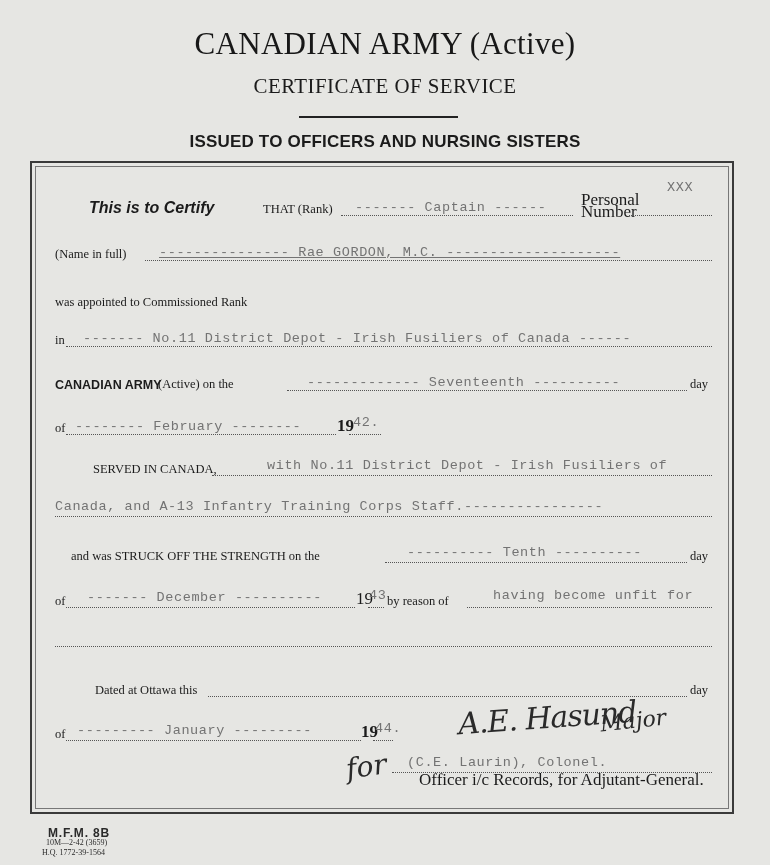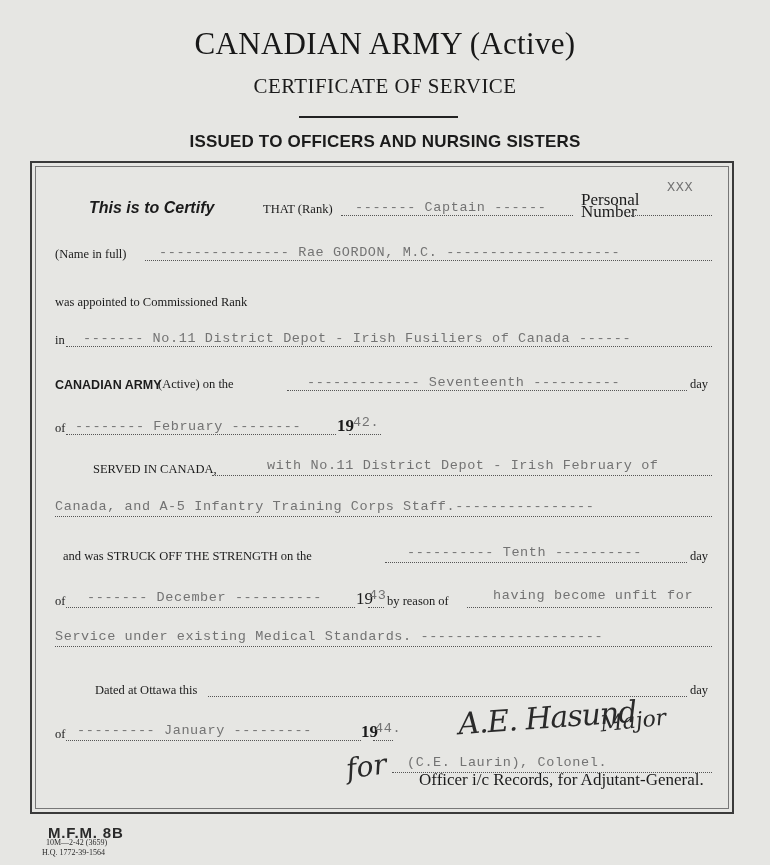--- a/index.html
+++ b/index.html
@@ -37,21 +37,21 @@
     color: #737373; font-size: 13.5px; letter-spacing: 0.6px;
   }
   .gothic { font-family: Liberation Sans, sans-serif; font-weight: bold; font-size: 16px; font-style: italic; }
   .sans-b { font-family: "Liberation Sans", sans-serif; font-weight: bold; font-size: 12.5px; }
   .small { font-size: 17px; }
   .sig {
     position: absolute; font-family: "DejaVu Serif", serif; font-style: italic;
     color: #2a2a2a;
   }
   .footer { position: absolute; left: 42px; top: 828px; font-size: 8px; line-height: 10px; color: #2a2a2a; }
-  .footer .code { font-family: "Liberation Sans", sans-serif; font-weight: bold; font-size: 15px; letter-spacing: 0.8px; }
+  .footer .code { font-family: "Liberation Sans", sans-serif; font-weight: bold; font-size: 12px; letter-spacing: 0.8px; }
 </style>
 </head>
 <body>
 
 <div class="hdr title">CANADIAN ARMY (Active)</div>
 <div class="hdr subtitle">CERTIFICATE OF SERVICE</div>
 <div class="rule"></div>
 <div class="hdr issued">ISSUED TO OFFICERS AND NURSING SISTERS</div>
 
 <div class="frame-outer"></div>
@@ -64,21 +64,21 @@
   <span class="typed" style="left:300px;">------- Captain ------</span>
   <span class="lbl small" style="left:526px; bottom:9px;">Personal</span>
   <span class="lbl small" style="left:526px; bottom:-3px;">Number</span>
   <span class="dots" style="left:574px; width:83px;"></span>
   <span class="typed" style="left:612px; bottom:24px;margin-top:36px;">XXX</span>
 </div>
 
 <div class="line" style="top:240px;">
   <span class="lbl" style="left:0;">(Name in full)</span>
   <span class="dots" style="left:90px; width:567px;"></span>
-  <span class="typed" style="left:104px;">--------------- Rae GORDON, M.C. --------------------</span>
+  <span class="typed" style="left:104px;text-decoration:underline;">--------------- Rae GORDON, M.C. --------------------</span>
 </div>
 
 <div class="line" style="top:288px;">
   <span class="lbl" style="left:0;">was appointed to Commissioned Rank</span>
 </div>
 
 <div class="line" style="top:326px;">
   <span class="lbl" style="left:0;">in</span>
   <span class="dots" style="left:11px; width:646px;"></span>
   <span class="typed" style="left:28px;">------- No.11 District Depot - Irish Fusiliers of Canada ------</span>
@@ -97,48 +97,47 @@
   <span class="dots" style="left:11px; width:270px;"></span>
   <span class="typed" style="left:20px;">-------- February --------</span>
   <span class="lbl small" style="left:282px; font-weight:bold;">19</span>
   <span class="dots" style="left:294px; width:32px;"></span>
   <span class="typed" style="left:298px; bottom:8px;">42.</span>
 </div>
 
 <div class="line" style="top:455px;">
   <span class="lbl" style="left:38px;">SERVED IN CANADA,</span>
   <span class="dots" style="left:157px; width:500px;"></span>
-  <span class="typed" style="left:212px; bottom:6px;">with No.11 District Depot - Irish February of</span>
+  <span class="typed" style="left:212px; bottom:6px;">with No.11 District Depot - Irish Fusiliers of</span>
 </div>
 <div class="line" style="top:496px;">
   <span class="dots" style="left:0; width:657px;"></span>
-  <span class="typed" style="left:0; bottom:6px;">Canada, and A-5 Infantry Training Corps Staff.----------------</span>
+  <span class="typed" style="left:0; bottom:6px;">Canada, and A-13 Infantry Training Corps Staff.----------------</span>
 </div>
 
 <div class="line" style="top:542px;">
-  <span class="lbl" style="left:8px;">and was STRUCK OFF THE STRENGTH on the</span>
+  <span class="lbl" style="left:16px;">and was STRUCK OFF THE STRENGTH on the</span>
   <span class="dots" style="left:330px; width:302px;"></span>
   <span class="typed" style="left:352px; bottom:6px;">---------- Tenth ----------</span>
   <span class="lbl" style="left:635px;">day</span>
 </div>
 
 <div class="line" style="top:587px;">
   <span class="lbl" style="left:0;">of</span>
   <span class="dots" style="left:11px; width:289px;"></span>
   <span class="typed" style="left:32px; bottom:6px;">------- December ----------</span>
   <span class="lbl small" style="left:301px;">19</span>
   <span class="dots" style="left:313px; width:16px;"></span>
   <span class="typed" style="left:314px; bottom:8px;">43</span>
   <span class="lbl" style="left:332px;">by reason of</span>
   <span class="dots" style="left:412px; width:245px;"></span>
   <span class="typed" style="left:438px; bottom:8px;">having become unfit for</span>
 </div>
 <div class="line" style="top:626px;">
   <span class="dots" style="left:0; width:657px;"></span>
-  <span class="typed" style="left:0; bottom:6px;">Service under existing Medical Standards. ---------------------</span>
 </div>
 
 <div class="line" style="top:676px;">
   <span class="lbl" style="left:40px;">Dated at Ottawa this</span>
   <span class="dots" style="left:153px; width:479px;"></span>
   <span class="lbl" style="left:635px;">day</span>
 </div>
 
 <div class="line" style="top:720px;">
   <span class="lbl" style="left:0;">of</span>

